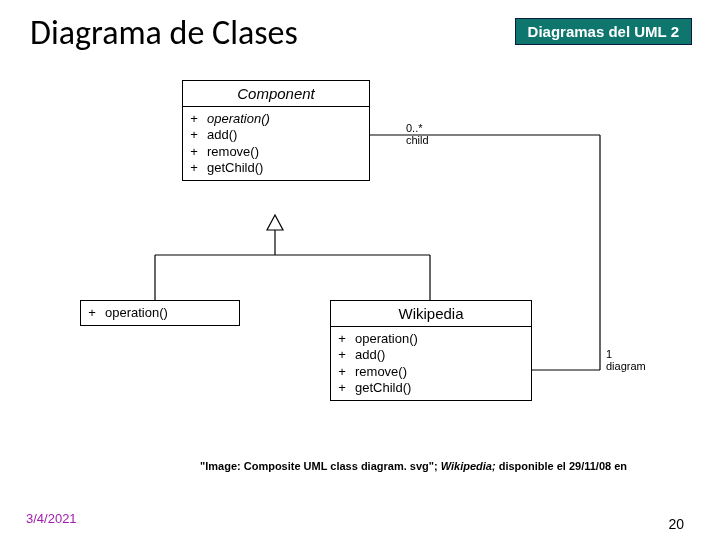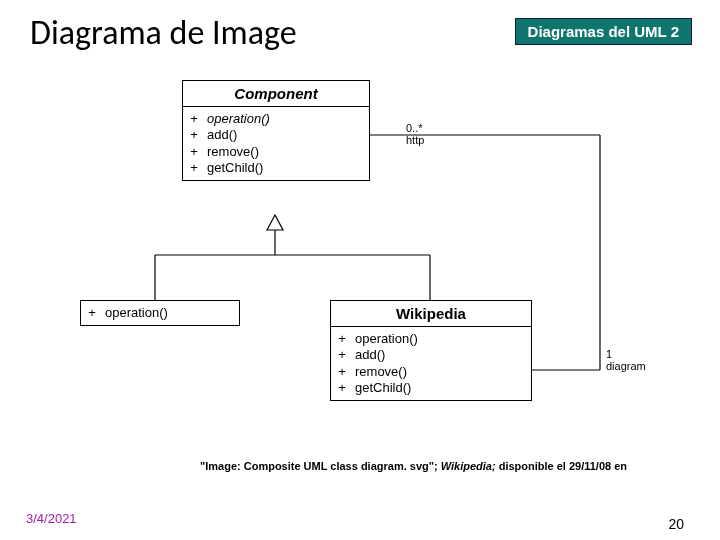--- a/index.html
+++ b/index.html
@@ -1,39 +1,39 @@
 <!DOCTYPE html>
 <html><head>
 <meta charset="utf-8">
 <style>
   html,body{margin:0;padding:0;width:720px;height:540px;background:#fff;font-family:Arial,Helvetica,sans-serif;}
   .slide{position:relative;width:720px;height:540px;}
   .title{position:absolute;left:30px;top:12px;font-family:"Calibri","Segoe UI",Arial,sans-serif;font-size:34px;color:#000;}
   .badge{position:absolute;right:28px;top:18px;background:#0f766e;color:#fff;font-size:15px;font-weight:bold;padding:4px 12px;border:1px solid #0a1c40;}
   .diagram{position:absolute;left:100px;top:80px;width:560px;height:360px;}
   .clsbox{position:absolute;border:1px solid #000;background:#fff;font-family:Arial,sans-serif;}
-  .clshead{border-bottom:1px solid #000;text-align:center;font-weight:bold;font-size:15px;padding:4px 6px;}
+  .clshead{border-bottom:1px solid #000;text-align:center;font-weight:normal;font-size:15px;padding:4px 6px;}
   .clshead.it{font-style:italic;}
   .clsbody{padding:4px 6px;font-size:13px;}
   .clsrow{display:flex;gap:8px;line-height:1.25;}
   .vis{width:10px;text-align:center;}
   .it{font-style:italic;}
   .role{position:absolute;font-size:11px;font-family:Arial,sans-serif;line-height:1.1;}
   .citation{position:absolute;left:200px;right:20px;top:460px;font-size:11px;font-family:Arial,sans-serif;font-weight:bold;color:#000;text-align:left;}
   .citation .wi{font-style:italic;}
   .date{position:absolute;left:26px;bottom:14px;font-size:13px;color:#a21caf;}
   .pagenum{position:absolute;right:36px;bottom:8px;font-size:14px;color:#000;}
   svg line{stroke:#000;stroke-width:1.2;}
   svg polygon.hollow{fill:#fff;stroke:#000;stroke-width:1.2;}
 </style>
 </head>
 <body>
 
 <div class="slide">
-  <div class="title">Diagrama de Image</div>
+  <div class="title">Diagrama de Clases</div>
   <div class="badge">Diagramas del UML 2</div>
 
   <div class="diagram">
 
     <svg width="560" height="360" style="position:absolute;left:0;top:0;">
 
       <polygon class="hollow" points="175,135 167,150 183,150"></polygon>
 
       <line x1="175" y1="150" x2="175" y2="175"></line>
 
@@ -96,21 +96,21 @@
           </div>
         <div class="clsrow">
             <span class="vis">+</span>
             <span>getChild()</span>
           </div>
       </div>
     </div>
 
     <div class="role" style="left:306px;top:42px;">
       <div>0..*</div>
-      <div>http</div>
+      <div>child</div>
     </div>
     <div class="role" style="left:506px;top:268px;">
       <div>1</div>
       <div>diagram</div>
     </div>
   </div>
 
   <div class="citation">
     <span>"Image: Composite UML class diagram. svg"; </span><span class="wi">Wikipedia; </span><span> disponible el 29/11/08 en</span><br>
   </div>

